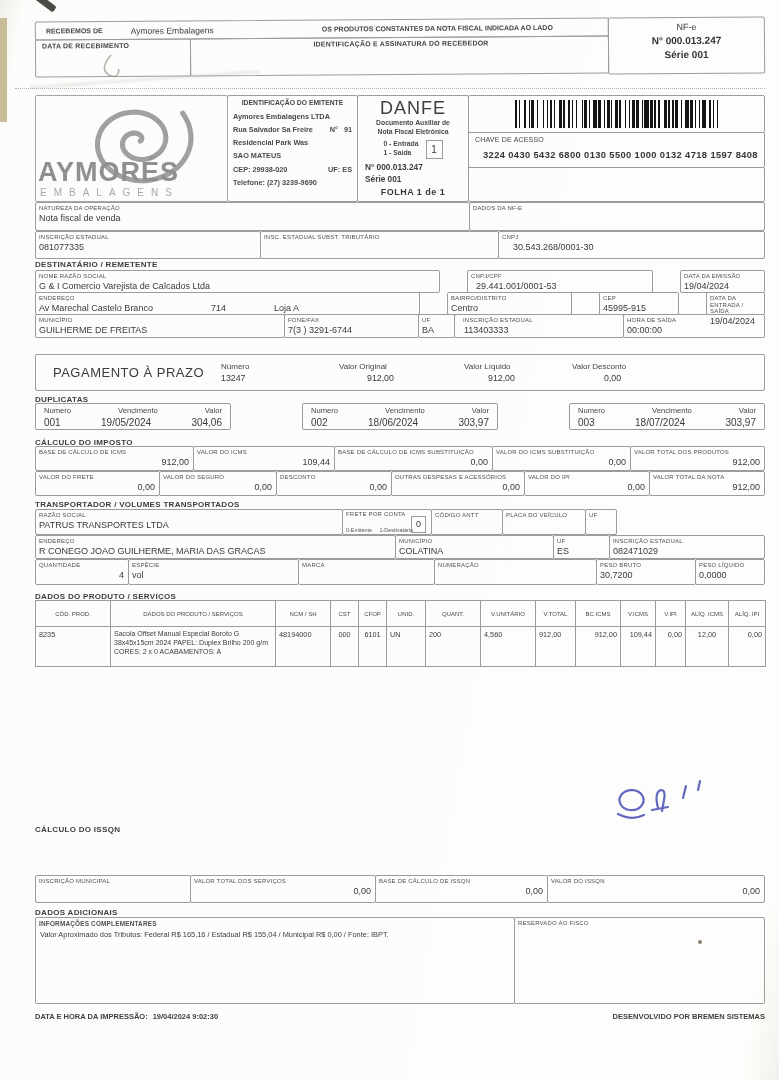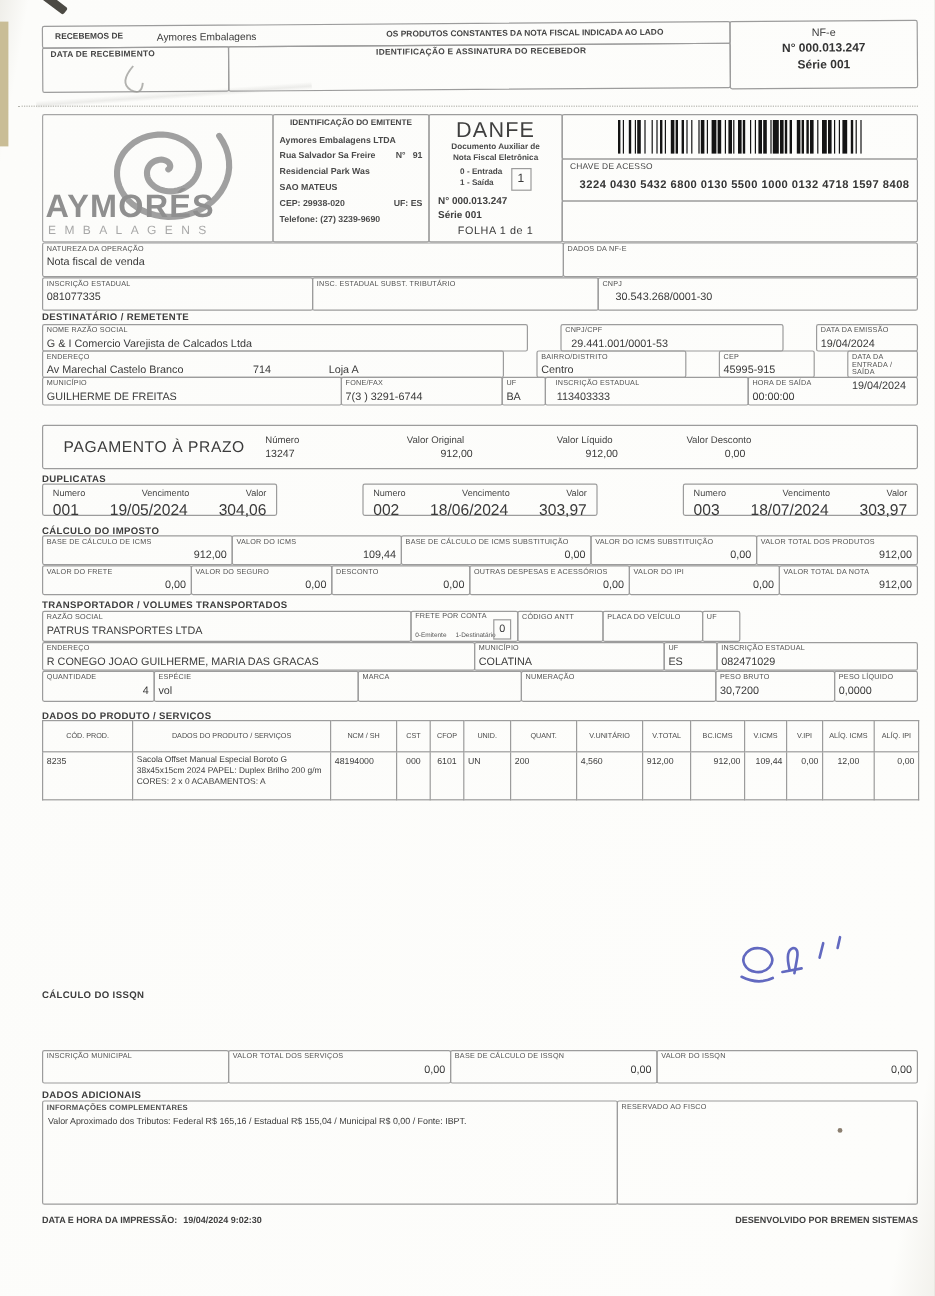--- a/index.html
+++ b/index.html
@@ -41,21 +41,21 @@
   .ident .t{font-size:6.8px;font-weight:bold;text-align:center;color:#454545;margin-bottom:4px;}
   .ident .ln{font-size:7.3px;font-weight:bold;color:#4a4a4a;line-height:1.8;display:flex;}
   .ident .ln .rt{margin-left:auto;}
   .danfe{width:112px;margin-left:-1px;border:1px solid #9c9c9c;border-radius:2px;box-sizing:border-box;text-align:center;padding-top:2px;}
   .danfe .t{font-size:18px;color:#3f3f3f;letter-spacing:1px;}
   .danfe .s{font-size:6.8px;font-weight:bold;color:#4a4a4a;line-height:1.3;}
   .es{display:flex;justify-content:center;align-items:center;margin:3px 0 2px;}
   .es .opts{font-size:6.8px;font-weight:bold;color:#4a4a4a;text-align:left;line-height:1.3;}
   .es .box{width:15px;height:17px;border:1px solid #9c9c9c;font-size:10px;line-height:17px;margin-left:7px;color:#3a3a3a;}
   .danfe .n{font-size:8.3px;font-weight:bold;color:#3e3e3e;text-align:left;padding-left:7px;line-height:1.45;}
-  .danfe .f{font-size:9px;font-weight:normal;color:#3a3a3a;margin-top:2px;letter-spacing:.5px;}
+  .danfe .f{font-size:9px;font-weight:bold;color:#3a3a3a;margin-top:2px;letter-spacing:.5px;}
   .ecol{flex:1;margin-left:-1px;display:flex;flex-direction:column;}
   .bcbox{height:38px;border:1px solid #9c9c9c;border-radius:2px;box-sizing:border-box;display:flex;align-items:center;justify-content:center;}
   .bars{display:flex;height:28px;}
   .bars i{display:block;height:100%;}
   .chave{margin-top:-1px;height:36px;border:1px solid #9c9c9c;border-radius:2px;box-sizing:border-box;}
   .chave .lbl{font-size:7px;color:#454545;padding:3px 0 0 6px;}
   .chave .v{font-size:9.3px;font-weight:bold;color:#353535;padding:2px 0 0 14px;letter-spacing:.4px;}
   .ebox{margin-top:-1px;flex:1;border:1px solid #9c9c9c;border-radius:2px;box-sizing:border-box;}
   
   .nat{top:202px;height:29px;}
@@ -67,21 +67,21 @@
   .fat{top:354px;height:37px;border:1px solid #9c9c9c;border-radius:2px;box-sizing:border-box;display:flex;align-items:center;}
   .fat .big{font-size:13px;color:#3b3b3b;width:185px;text-align:center;letter-spacing:.5px;}
   .fat .grp{display:flex;flex-direction:column;}
   .fat .glbl{font-size:8px;color:#444;}
   .fat .gval{font-size:8.8px;color:#383838;margin-top:2px;}
   .duph{top:395px;}
   .dups{top:403px;height:27px;display:flex;justify-content:space-between;}
   .dup{width:196px;border:1px solid #9c9c9c;border-radius:2px;box-sizing:border-box;padding:2px 8px;}
   .dup .hr,.dup .vr{display:flex;font-size:7.6px;color:#454545;}
   .dup .hr span:nth-child(2),.dup .vr span:nth-child(2){margin-left:auto;margin-right:auto;}
-  .dup .vr{font-size:13px;color:#3a3a3a;margin-top:2px;}
+  .dup .vr{font-size:10px;color:#3a3a3a;margin-top:2px;}
   .imph{top:438px;}
   .imp1{top:446px;} .imp2{top:471px;}
   .trh{top:500px;}
   .tr1{top:509px;} .tr2{top:535px;} .tr3{top:559px;}
   .frete .lbl{padding-top:1px;}
   .frete .tiny{font-size:5.4px;color:#555;line-height:1.25;padding-left:3px;}
   .frete .fbox{position:absolute;right:5px;top:6px;width:13px;height:15px;border:1px solid #9c9c9c;font-size:9px;text-align:center;line-height:15px;color:#3a3a3a;}
   .prodh{top:592px;}
   .ptab{top:600px;border-collapse:collapse;table-layout:fixed;width:730px;}
   .ptab th{border:1px solid #9c9c9c;font-size:6px;font-weight:normal;color:#4a4a4a;padding:2px 1px;height:26px;box-sizing:border-box;}
@@ -521,21 +521,21 @@
   </div>
   <div class="sec row tr2 r24">
     <div class="lblbox" style="width:361px;">
       <span class="lbl">ENDEREÇO</span>
       <span class="val">R CONEGO JOAO GUILHERME, MARIA DAS GRACAS</span>
     </div>
     <div class="lblbox" style="width:159px;">
       <span class="lbl">MUNICÍPIO</span>
       <span class="val">COLATINA</span>
     </div>
-    <div class="lblbox" style="width:45px;">
+    <div class="lblbox" style="width:57px;">
       <span class="lbl">UF</span>
       <span class="val">ES</span>
     </div>
     <div class="lblbox" style="flex:1;">
       <span class="lbl">INSCRIÇÃO ESTADUAL</span>
       <span class="val">082471029</span>
     </div>
   </div>
   <div class="sec row tr3 r26">
     <div class="lblbox" style="width:94px;">

